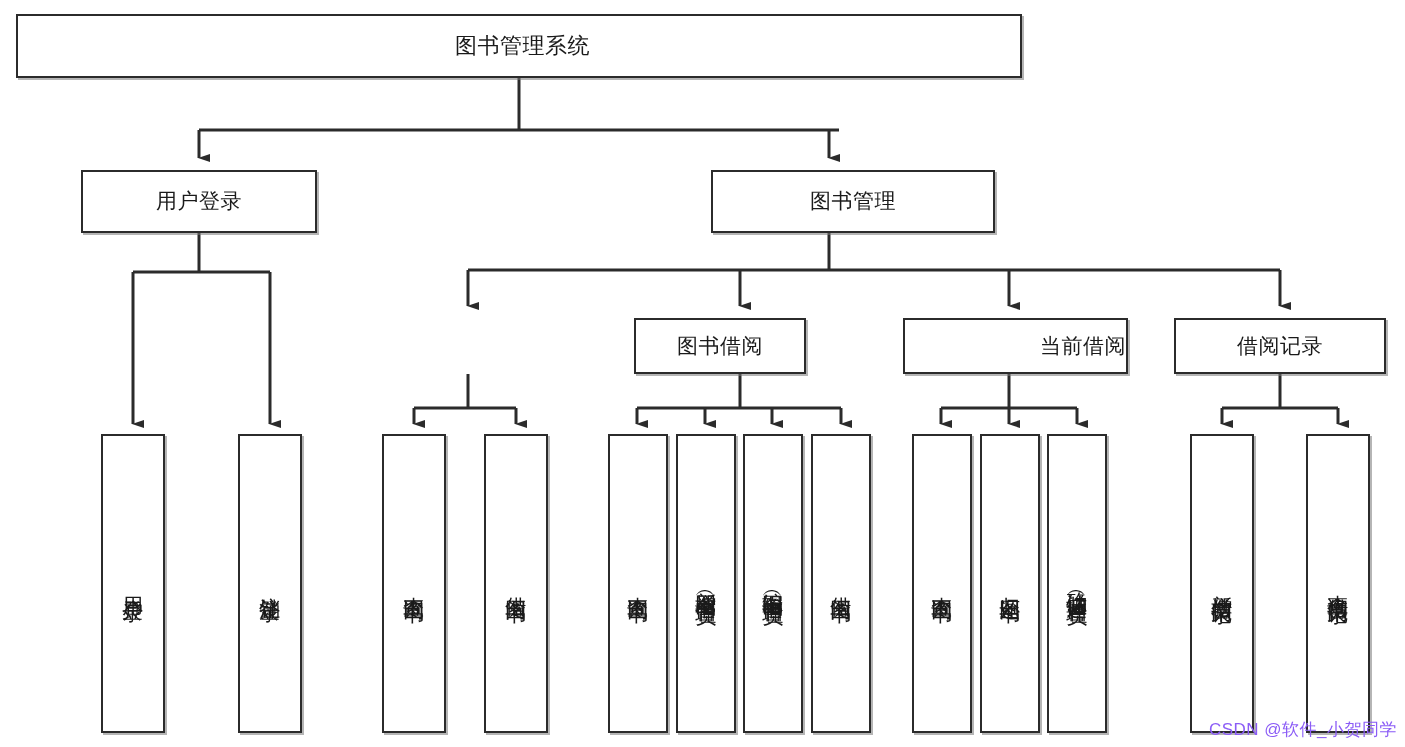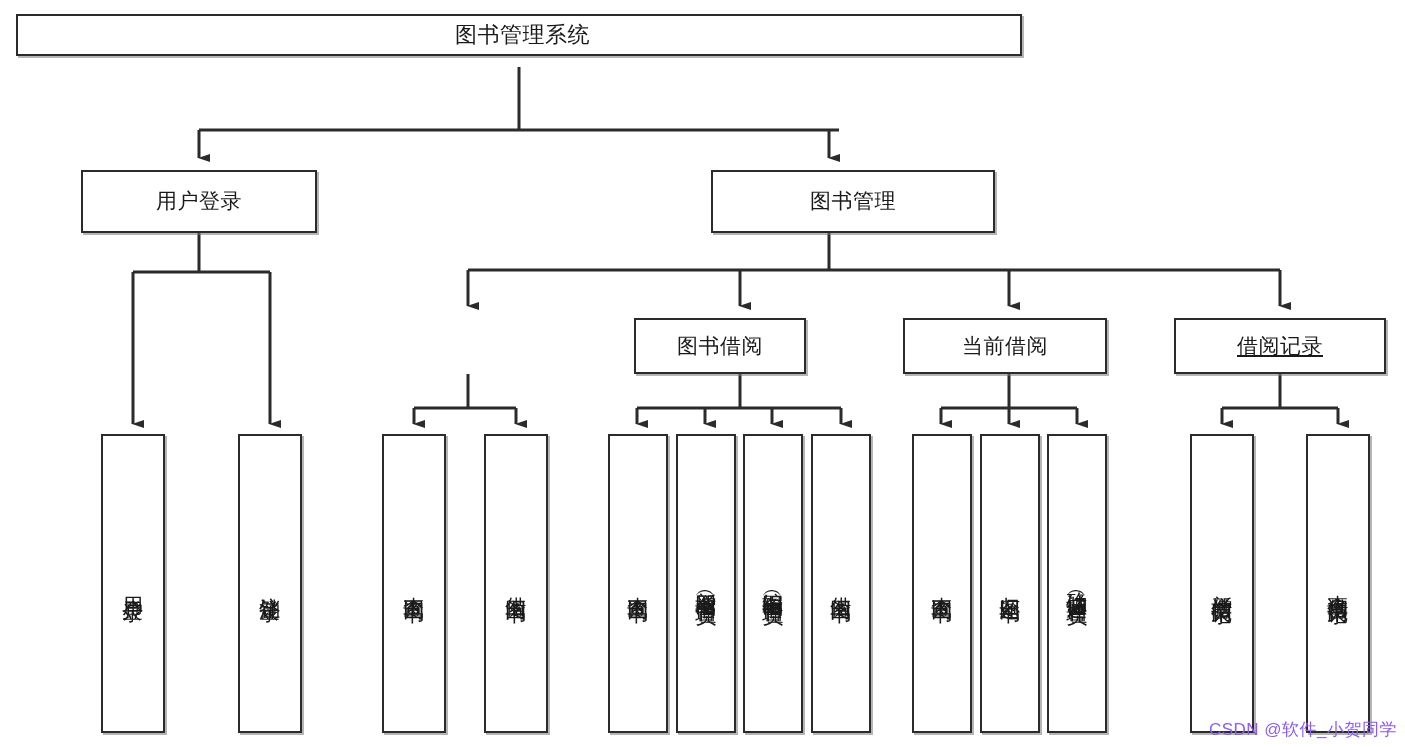--- a/index.html
+++ b/index.html
@@ -120,38 +120,38 @@
       <path d="M 1009 408 L 1009 424" marker-end="url(#arrow)"></path>
       <path d="M 1077 408 L 1077 424" marker-end="url(#arrow)"></path>
 
       <path d="M 1280 374 L 1280 408"></path>
       <path d="M 1222 408 L 1338 408"></path>
       <path d="M 1222 408 L 1222 424" marker-end="url(#arrow)"></path>
       <path d="M 1338 408 L 1338 424" marker-end="url(#arrow)"></path>
     </g>
   </svg>
 
-  <div class="node root" style="left:16px; top:14px; width:1006px; height:42px;padding-left:7px;">
+  <div class="node root" style="left:16px; top:14px; width:1006px; height:64px;padding-left:7px;">
     <span class="label">图书管理系统</span>
   </div>
 
   <div class="node" style="left:81px; top:170px; width:236px; height:63px;">
     <span class="label">用户登录</span>
   </div>
   <div class="node" style="left:711px; top:170px; width:284px; height:63px;">
     <span class="label">图书管理</span>
   </div>
 
   <div class="node" style="left:634px; top:318px; width:172px; height:56px;">
     <span class="label">图书借阅</span>
   </div>
-  <div class="node" style="left:903px; top:318px; width:204px; height:56px;">
+  <div class="node" style="left:903px; top:318px; width:225px; height:56px;justify-content:flex-end;">
     <span class="label">当前借阅</span>
   </div>
-  <div class="node" style="left:1174px; top:318px; width:212px; height:56px;text-decoration:underline;">
+  <div class="node" style="left:1174px; top:318px; width:212px; height:56px;">
     <span class="label">借阅记录</span>
   </div>
 
   <div class="node leaf" style="left:101px; top:434px; width:64px; height:299px;">
     <span class="label">用户登录</span>
   </div>
   <div class="node leaf" style="left:238px; top:434px; width:64px; height:299px;">
     <span class="label">注销登录</span>
   </div>
 

